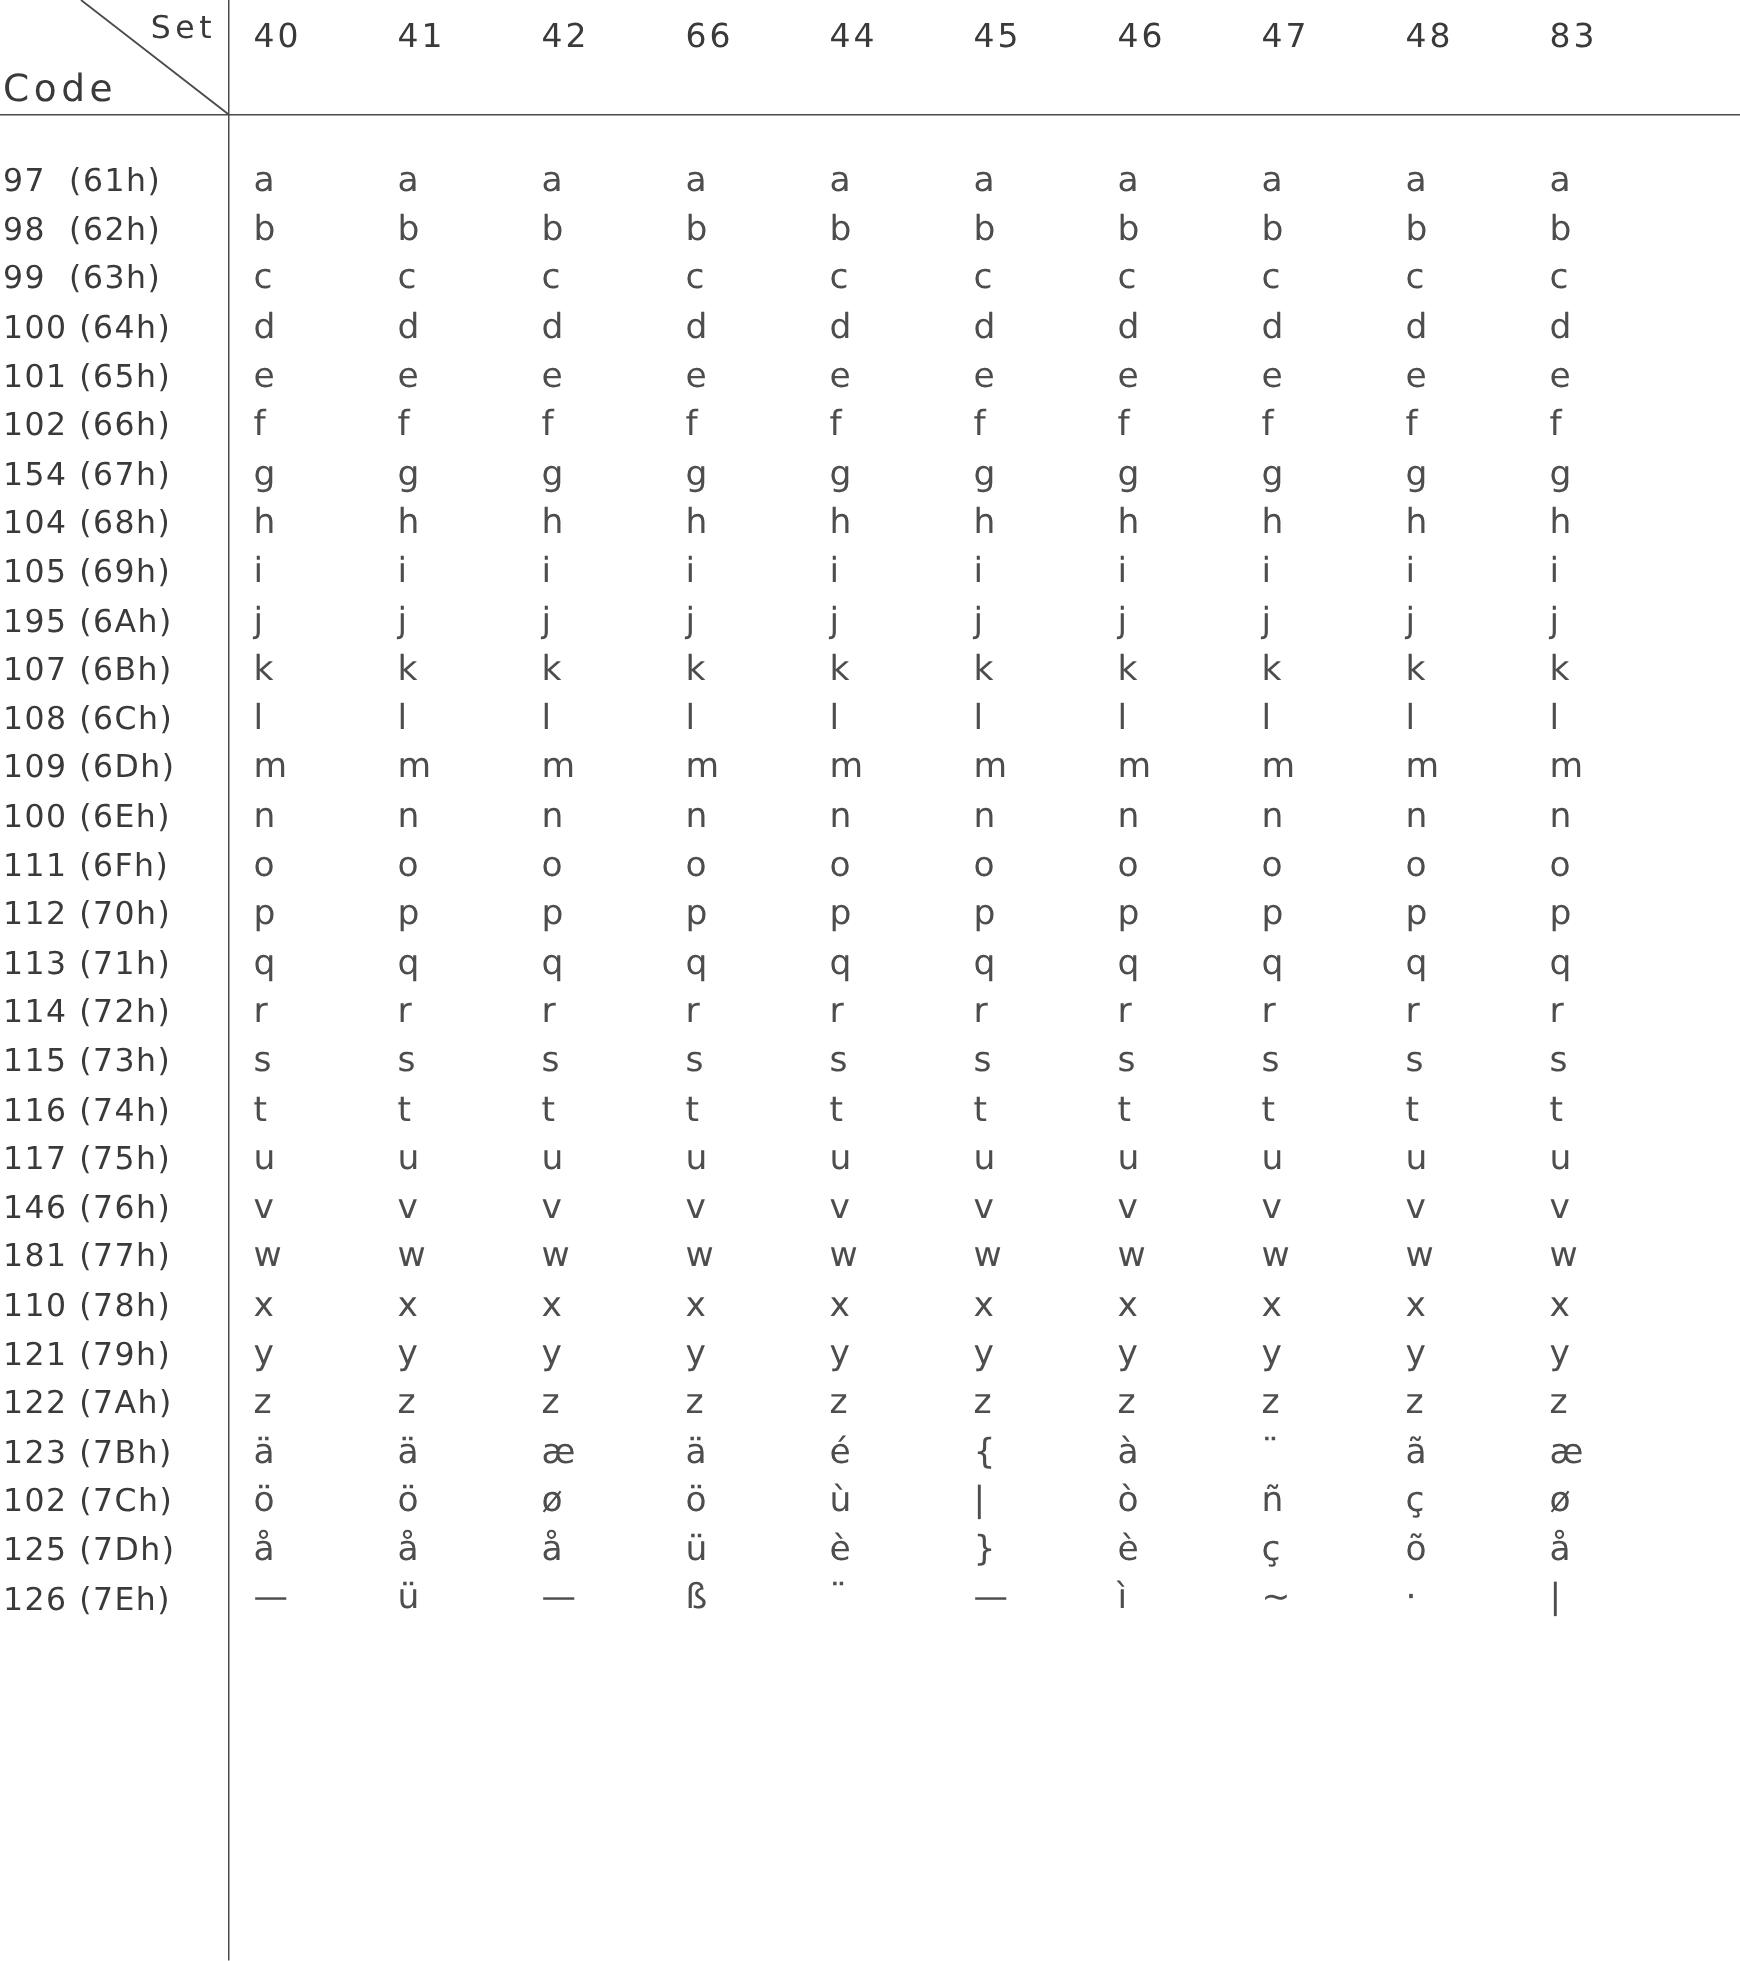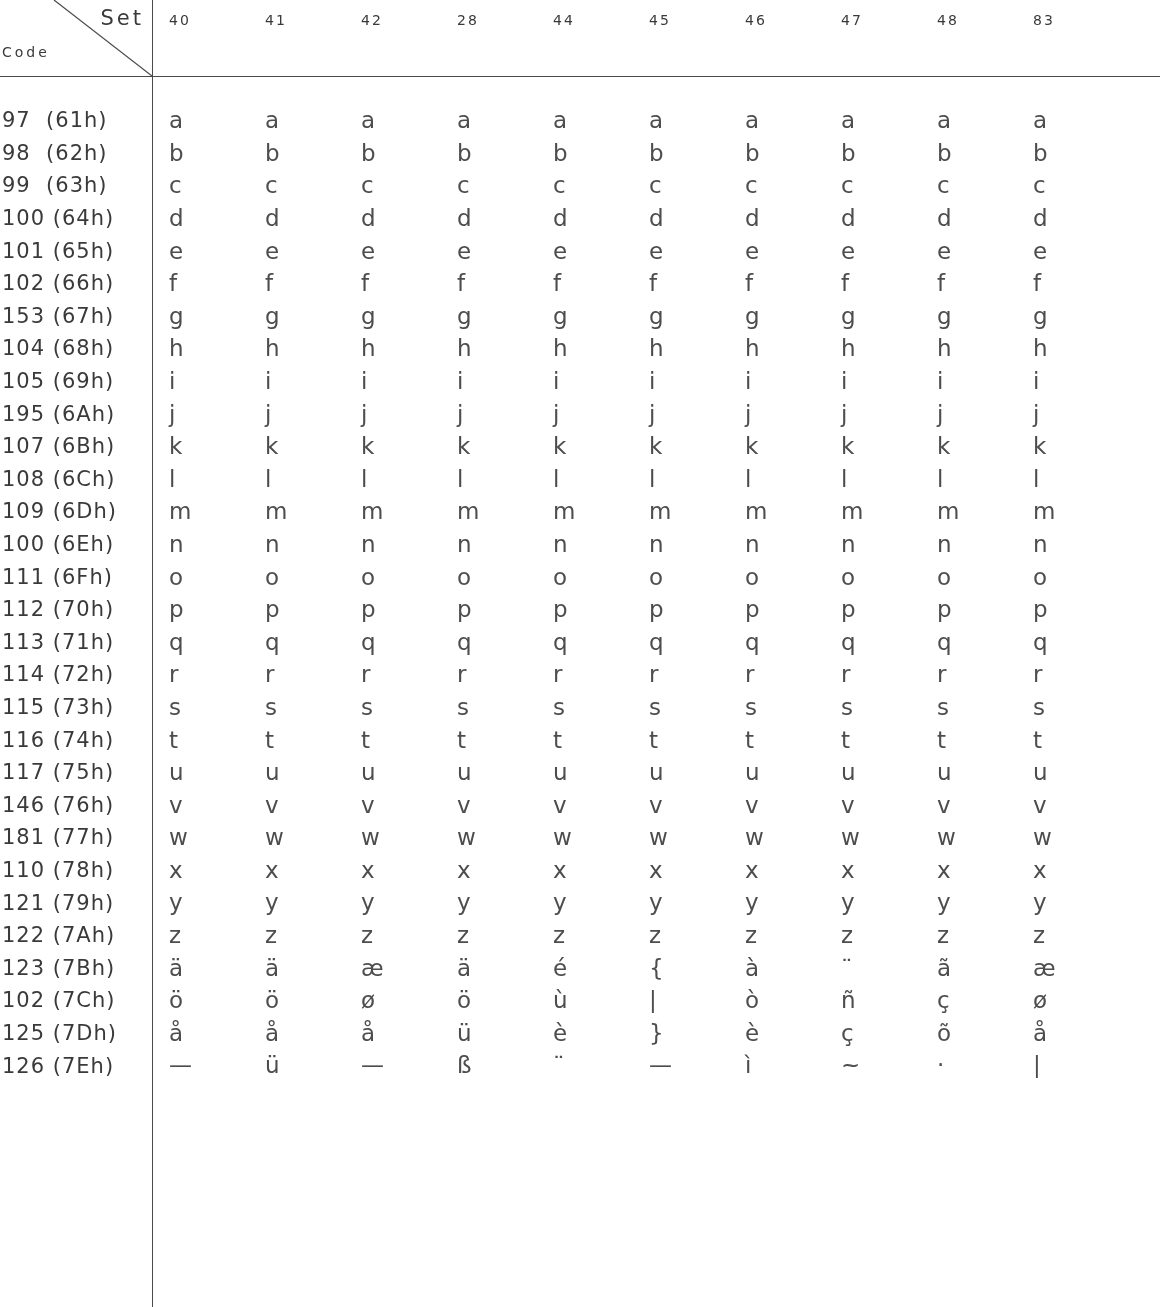--- a/index.html
+++ b/index.html
@@ -39,21 +39,21 @@
     right: 8px;
     top: 6px;
     font-size: 21px;
     letter-spacing: 3px;
     color: #3a3a3a;
   }
   .corner .code-label {
     position: absolute;
     left: 2px;
     top: 44px;
-    font-size: 14px;
+    font-size: 25px;
     letter-spacing: 3px;
     color: #3a3a3a;
   }
 
   
   .hrule {
     position: absolute;
     left: 0;
     top: 76px;
     width: 1160px;
@@ -73,21 +73,21 @@
   .colheads {
     position: absolute;
     left: 153px;
     top: 12px;
     width: 1007px;
     display: flex;
   }
   .colhead {
     width: 96px;
     flex: 0 0 96px;
-    font-size: 14px;
+    font-size: 22px;
     letter-spacing: 2px;
     color: #3a3a3a;
     text-align: left;
     padding-left: 16px;
     box-sizing: border-box;
   }
 
   
   .rows {
     position: absolute;
@@ -138,21 +138,21 @@
     <span class="code-label">Code</span>
   </div>
 
   <div class="hrule"></div>
   <div class="vrule"></div>
 
   <div class="colheads">
     <div class="colhead">40</div>
     <div class="colhead">41</div>
     <div class="colhead">42</div>
-    <div class="colhead">28</div>
+    <div class="colhead">66</div>
     <div class="colhead">44</div>
     <div class="colhead">45</div>
     <div class="colhead">46</div>
     <div class="colhead">47</div>
     <div class="colhead">48</div>
     <div class="colhead">83</div>
   </div>
 
   <div class="rows" id="rows-container">
       <div class="row">
@@ -239,21 +239,21 @@
           <div class="cell">f</div>
           <div class="cell">f</div>
           <div class="cell">f</div>
           <div class="cell">f</div>
           <div class="cell">f</div>
           <div class="cell">f</div>
           <div class="cell">f</div>
         </div>
       </div>
       <div class="row">
-        <div class="rowcode">153 (67h)</div>
+        <div class="rowcode">154 (67h)</div>
         <div class="cells">
           <div class="cell">g</div>
           <div class="cell">g</div>
           <div class="cell">g</div>
           <div class="cell">g</div>
           <div class="cell">g</div>
           <div class="cell">g</div>
           <div class="cell">g</div>
           <div class="cell">g</div>
           <div class="cell">g</div>

